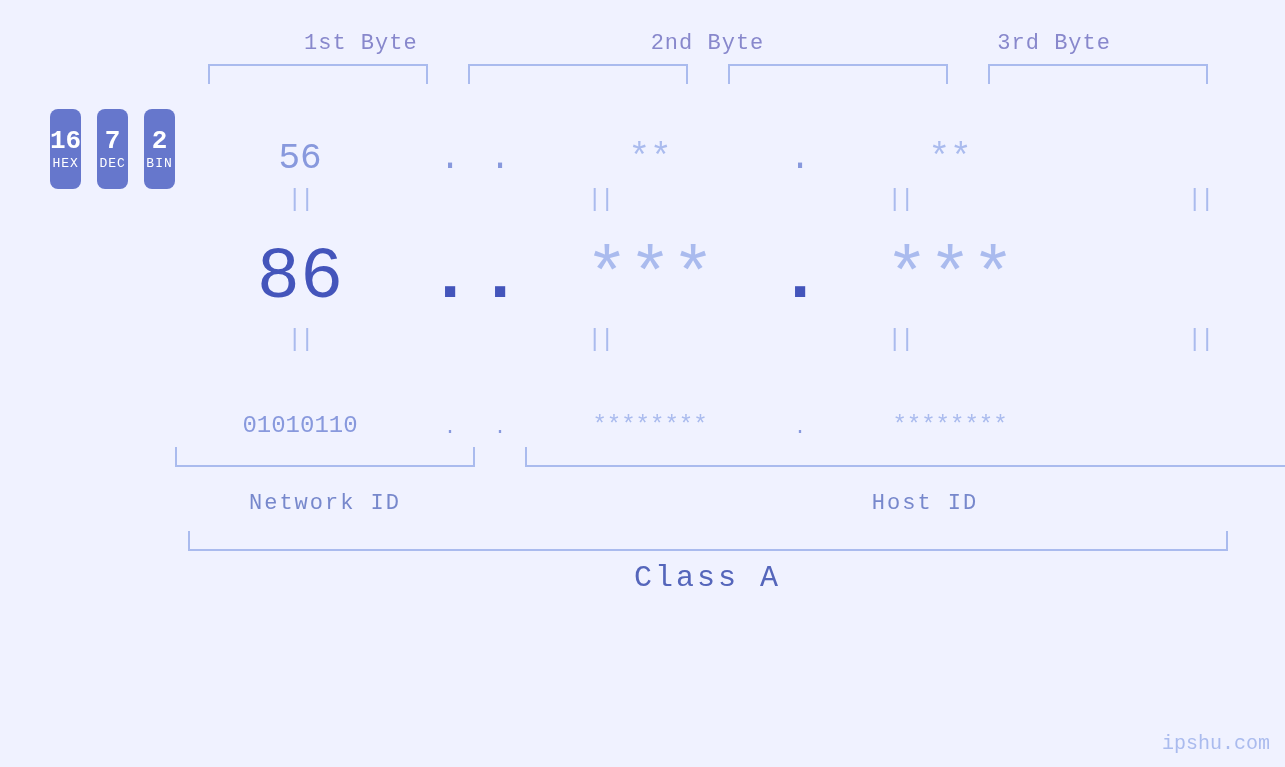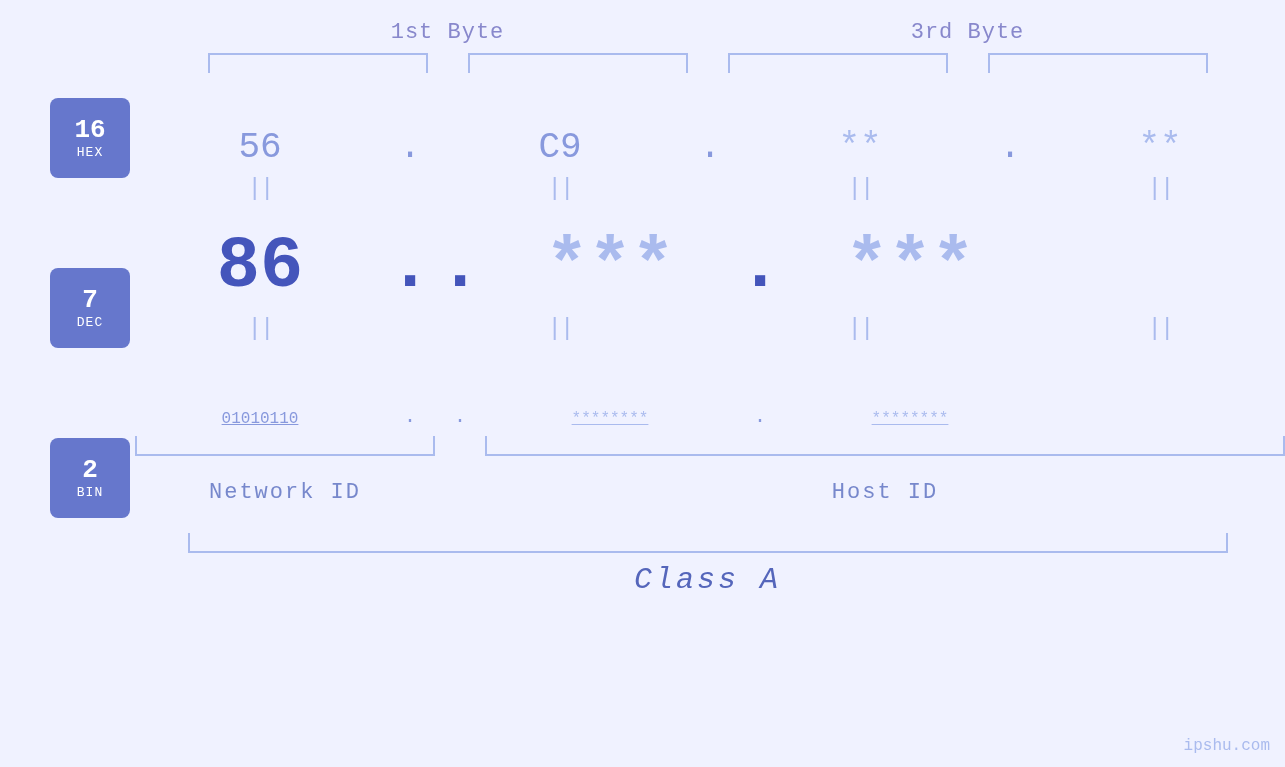--- a/index.html
+++ b/index.html
@@ -13,21 +13,21 @@
       position: relative;
     }
 
     .container {
       width: 1285px;
       height: 767px;
       position: relative;
       display: flex;
       flex-direction: column;
       align-items: center;
-      padding-top: 20px;
+      padding-top: 31px;
     }
 
     
     .col-headers {
       display: flex;
       width: 1040px;
       margin-left: 130px;
       justify-content: space-around;
       margin-bottom: 8px;
     }
@@ -62,22 +62,22 @@
     .main-area {
       display: flex;
       align-items: flex-start;
       width: 1285px;
       padding-left: 45px;
     }
 
     
     .badges-col {
       display: flex;
-      flex-direction: column;
-      gap: 0px;
+      flex-direction: row;
+      gap: 16px;
       padding-top: 10px;
       width: 130px;
       align-items: flex-start;
       padding-left: 5px;
       justify-content: flex-end;
     }
 
     .badge {
       width: 80px;
       height: 80px;
@@ -163,28 +163,27 @@
       font-family: 'Courier New', Courier, monospace;
     }
 
     .data-cell.hex {
       font-size: 36px;
       color: #8899dd;
     }
 
     .data-cell.dec {
       font-size: 72px;
-      font-weight: bold;
+      font-weight: normal;
       color: #4455bb;
     }
 
     .data-cell.bin {
-      font-size: 16px;
+      font-size: 24px;
       color: #8899dd;
-      text-decoration: underline;
     }
 
     .data-cell.masked {
       color: #aabbee;
     }
 
     
     .dot-cell {
       width: 50px;
       text-align: center;
@@ -193,38 +192,39 @@
 
     .dot-cell.hex { font-size: 36px; color: #8899dd; }
     .dot-cell.dec { font-size: 72px; font-weight: bold; color: #4455bb; }
     .dot-cell.bin { font-size: 20px; color: #8899dd; }
 
     .watermark {
       position: absolute;
       bottom: 12px;
       right: 15px;
       color: #aabbee;
-      font-size: 16px;
+      font-size: 20px;
       font-family: 'Courier New', Courier, monospace;
     }
 
     
     .dbl-line {
       font-size: 24px;
       color: #aabbee;
       letter-spacing: -2px;
     }
   </style>
 </head>
 <body>
 
 <div class="container">
 
   <div class="col-headers">
     <div class="col-header">1st Byte</div>
+    <div class="col-header">2nd Byte</div>
     <div class="col-header">3rd Byte</div>
   </div>
 
   <div class="brackets-top">
     <div class="bracket-top"></div>
     <div class="bracket-top"></div>
     <div class="bracket-top"></div>
     <div class="bracket-top"></div>
   </div>
 
@@ -243,21 +243,20 @@
         <span class="badge-num">2</span>
         <span class="badge-label">BIN</span>
       </div>
     </div>
 
     <div class="data-grid">
 
       <div class="data-row">
         <div class="data-cell hex">56</div>
         <div class="dot-cell hex">.</div>
-        <div class="data-cell hex">C9</div>
         <div class="dot-cell hex">.</div>
         <div class="data-cell hex masked">**</div>
         <div class="dot-cell hex">.</div>
         <div class="data-cell hex masked">**</div>
       </div>
 
       <div class="sep-row">
         <div class="sep-cell">
             <span class="dbl-line">||</span>
           </div>
@@ -325,19 +324,19 @@
         <div style="width:50px;"></div>
         <div style="flex:1; text-align:center; color:#7788cc; font-size:22px; letter-spacing:2px;">Host ID</div>
       </div>
 
     </div>
   </div>
 
   <div style="width:1040px; margin-left:130px; margin-top:15px;">
     <div style="width:100%; height:20px; border-bottom:2px solid #aabbee; border-left:2px solid #aabbee; border-right:2px solid #aabbee;"></div>
     <div style="display:flex; justify-content:center; margin-top:10px;">
-      <span style="color:#5566bb; font-size:30px; letter-spacing:3px; font-family:'Courier New',Courier,monospace;font-style:italic;">Class A</span>
+      <span style="color:#5566bb; font-size:30px; letter-spacing:3px; font-family:'Courier New',Courier,monospace;">Class A</span>
     </div>
   </div>
 
   <div class="watermark">ipshu.com</div>
 
 </div>
 
 </body></html>

